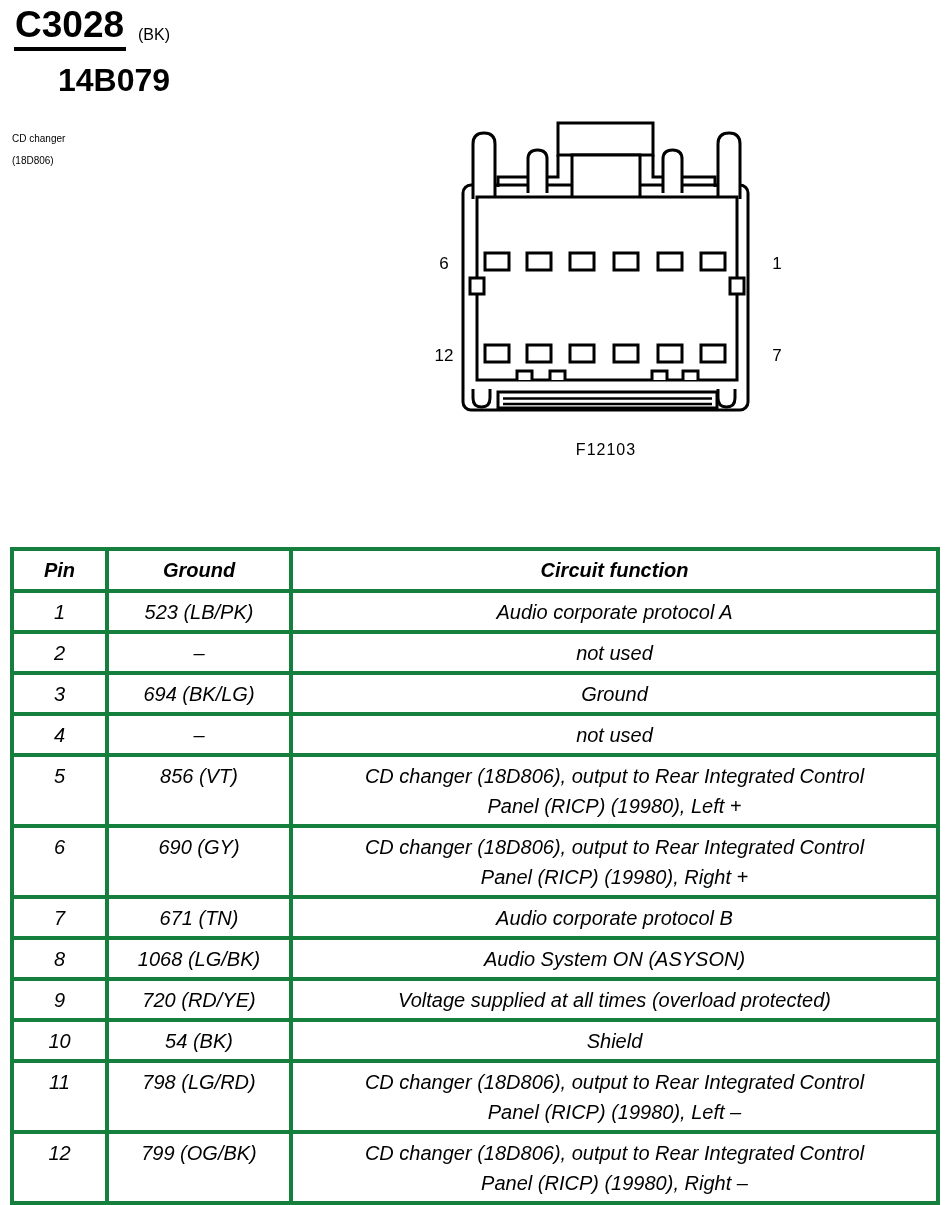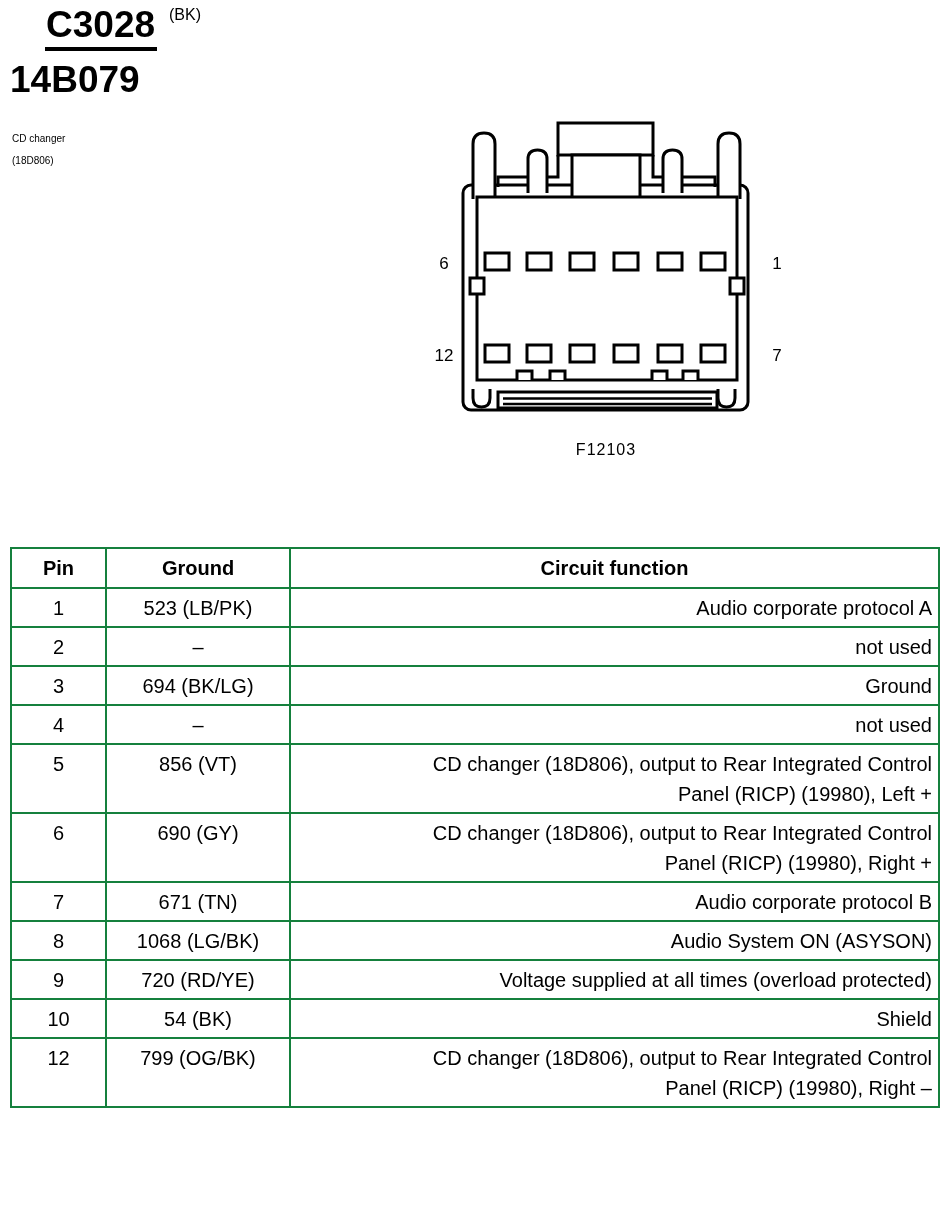--- a/index.html
+++ b/index.html
@@ -9,50 +9,51 @@
     background:#ffffff;
     font-family:"Liberation Sans", sans-serif;
     color:#000;
     overflow:hidden;
   }
   
   #hdr{position:absolute;left:14px;top:6px;}
   .cid-row{display:flex;align-items:flex-start;}
   .cid{
     font-size:37px;font-weight:bold;line-height:38px;
-    border-bottom:4px solid #000;padding:0 2px 3px 1px;margin-left:31px;
-  }
-  .ccolor{font-size:16px;font-weight:normal;margin:0 0 0 12px;}
-  .pnum{font-size:37px;font-weight:bold;margin-top:13px;margin-left:-4px;line-height:32px;}
+    border-bottom:4px solid #000;padding:0 2px 3px 1px;
+  }
+  .ccolor{font-size:16px;font-weight:normal;margin:20px 0 0 12px;}
+  .pnum{font-size:32px;font-weight:bold;margin-top:13px;margin-left:-4px;line-height:32px;text-align:right;}
   .comp{font-size:10px;line-height:22px;margin-top:32px;margin-left:-2px;}
   
   #fig{position:absolute;left:420px;top:105px;width:380px;height:360px;}
   #fig svg{display:block;}
   .ln{stroke:#000;stroke-width:3;fill:none;}
   .wh{stroke:#000;stroke-width:3;fill:#ffffff;}
   .thin{stroke:#000;stroke-width:2.5;fill:none;}
   .figtxt{font-family:"Liberation Sans",sans-serif;font-size:17px;fill:#000;}
   .figcap{font-family:"Liberation Sans",sans-serif;font-size:16px;fill:#000;letter-spacing:1px;}
   
   #pintable{
     position:absolute;left:10px;top:547px;
     width:930px;border-collapse:collapse;table-layout:fixed;
     font-size:20px;
   }
   #pintable col.c-pin{width:95px;}
   #pintable col.c-circuit{width:184px;}
   #pintable th,#pintable td{
-    border:2px solid #15803d;
+    border:4px solid #15803d;
     vertical-align:top;
     padding:4px 6px 3px 6px;
     line-height:30px;
+    font-style:italic;
   }
   #pintable th{font-weight:bold;text-align:center;line-height:32px;padding:3px 0;}
   td.pin-cell,td.circuit-cell{text-align:center;}
-  td.function-cell{text-align:right;padding-left:13px;white-space:pre-line;}
+  td.function-cell{text-align:center;padding-left:13px;white-space:pre-line;}
 </style>
 </head>
 <body>
 
 <div id="page">
 
   <div id="hdr">
     <div class="cid-row">
       <span class="cid">C3028</span>
       <span class="ccolor">(BK)</span>
@@ -185,20 +186,26 @@
         <td class="pin-cell">9</td>
         <td class="circuit-cell">720 (RD/YE)</td>
         <td class="function-cell">Voltage supplied at all times (overload protected)</td>
       </tr>
       <tr>
         <td class="pin-cell">10</td>
         <td class="circuit-cell">54 (BK)</td>
         <td class="function-cell">Shield</td>
       </tr>
       <tr>
+        <td class="pin-cell">11</td>
+        <td class="circuit-cell">798 (LG/RD)</td>
+        <td class="function-cell">CD changer (18D806), output to Rear Integrated Control
+Panel (RICP) (19980), Left –</td>
+      </tr>
+      <tr>
         <td class="pin-cell">12</td>
         <td class="circuit-cell">799 (OG/BK)</td>
         <td class="function-cell">CD changer (18D806), output to Rear Integrated Control
 Panel (RICP) (19980), Right –</td>
       </tr>
     </tbody>
   </table>
 
 </div>
 

